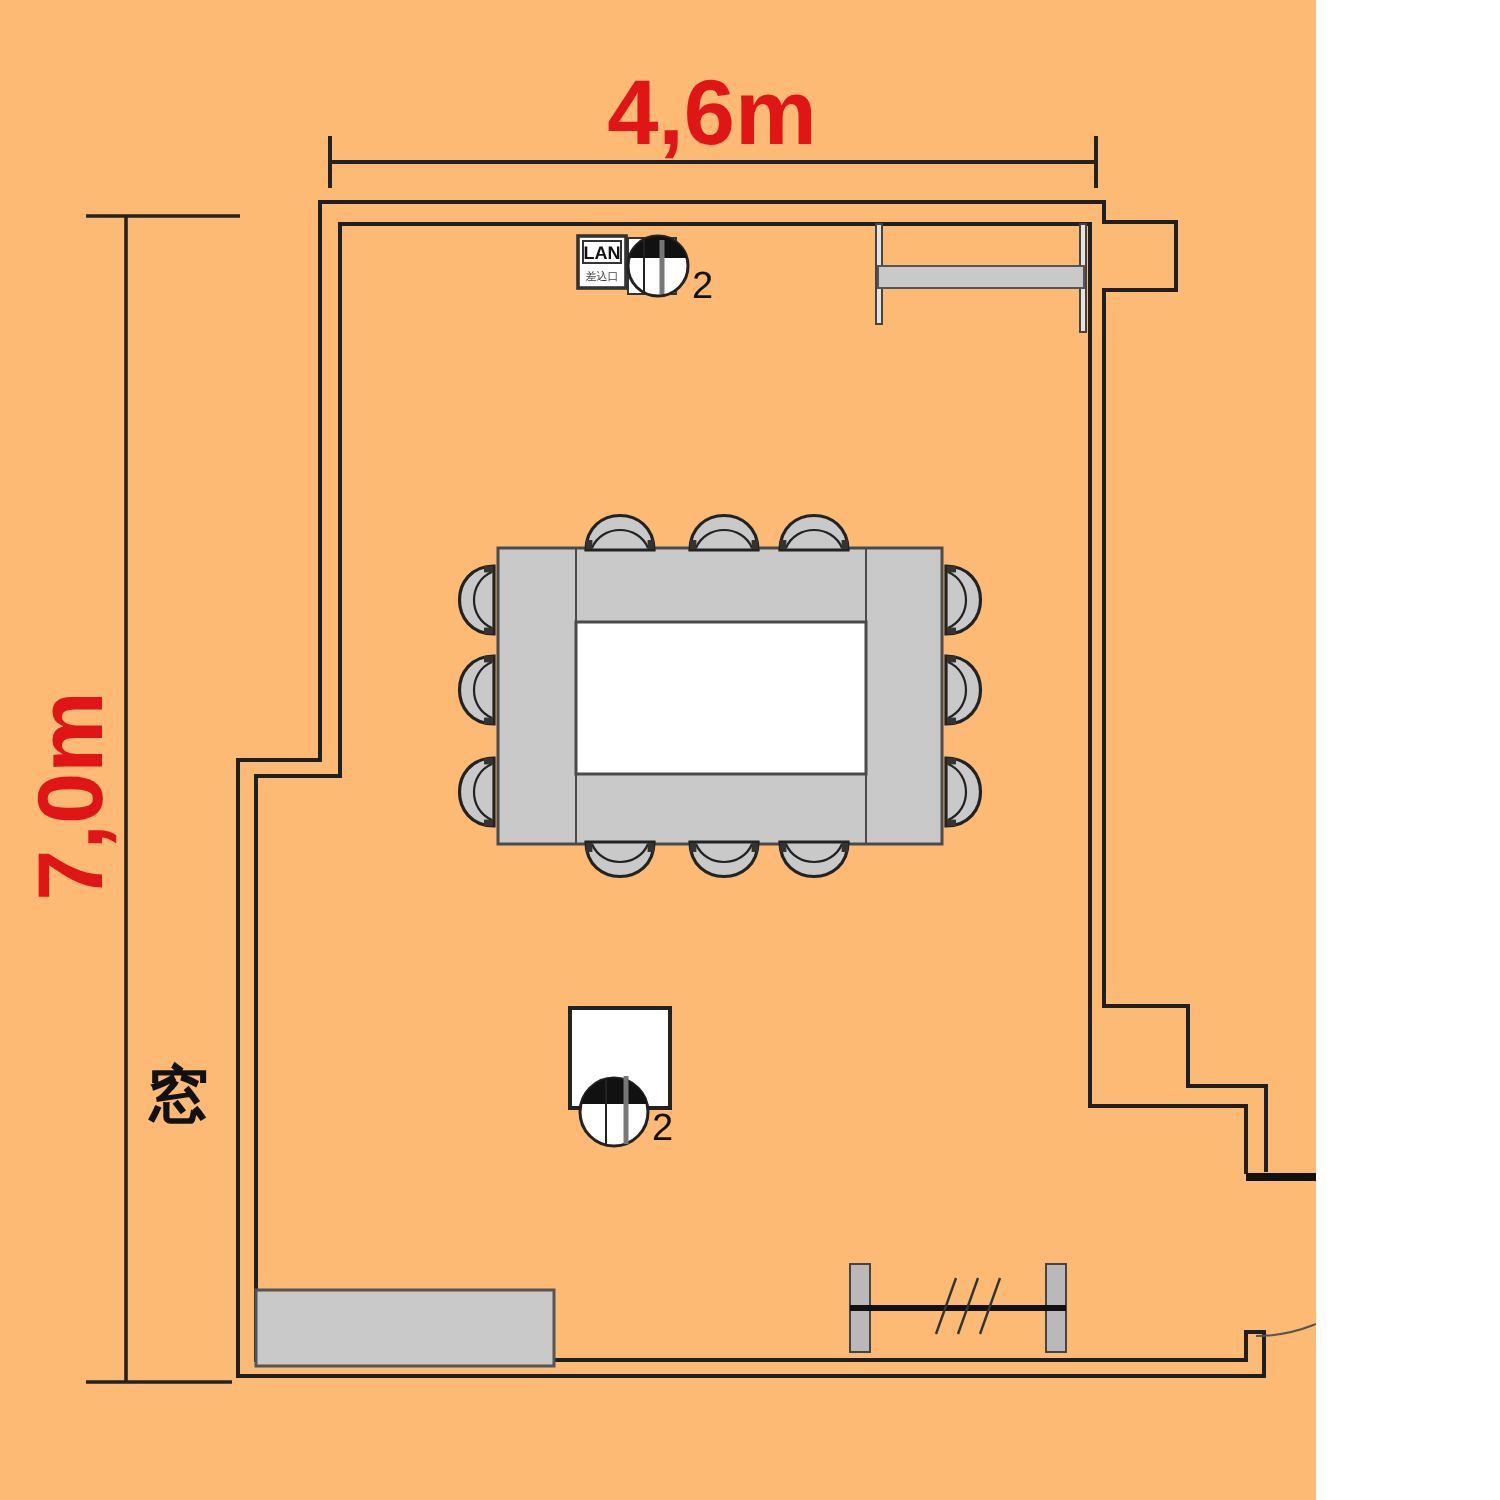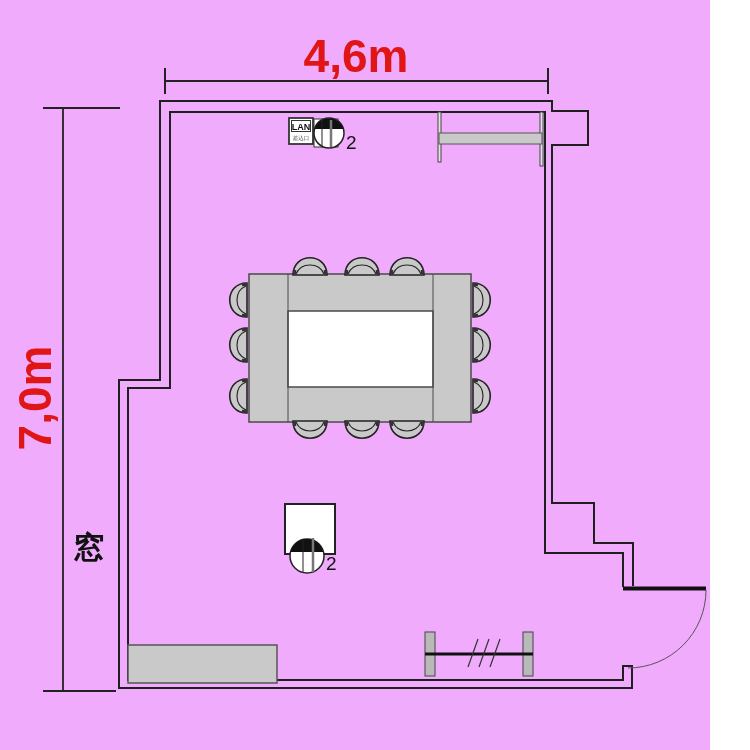--- a/index.html
+++ b/index.html
@@ -1,19 +1,19 @@
 <!DOCTYPE html>
 <html><head>
 <meta charset="utf-8">
 <style>
   html,body{margin:0;padding:0;background:#ffffff;}
   .stage{
     position:relative;
-    width:710px;height:750px;
-    background:#f0abfc;
+    width:658px;height:750px;
+    background:#fdba74;
     font-family:"Liberation Sans","DejaVu Sans",sans-serif;
     overflow:hidden;
   }
   svg{display:block;}
   text{font-family:"Liberation Sans","DejaVu Sans",sans-serif;}
   .dim-text{font-weight:bold;font-size:46px;}
   .window-text{font-weight:bold;font-size:31px;fill:#111;}
   .count-text{font-size:19px;fill:#111;}
   .lan-text{font-size:9px;font-weight:bold;fill:#111;}
   .lan-sub{font-size:5.5px;fill:#444;}

